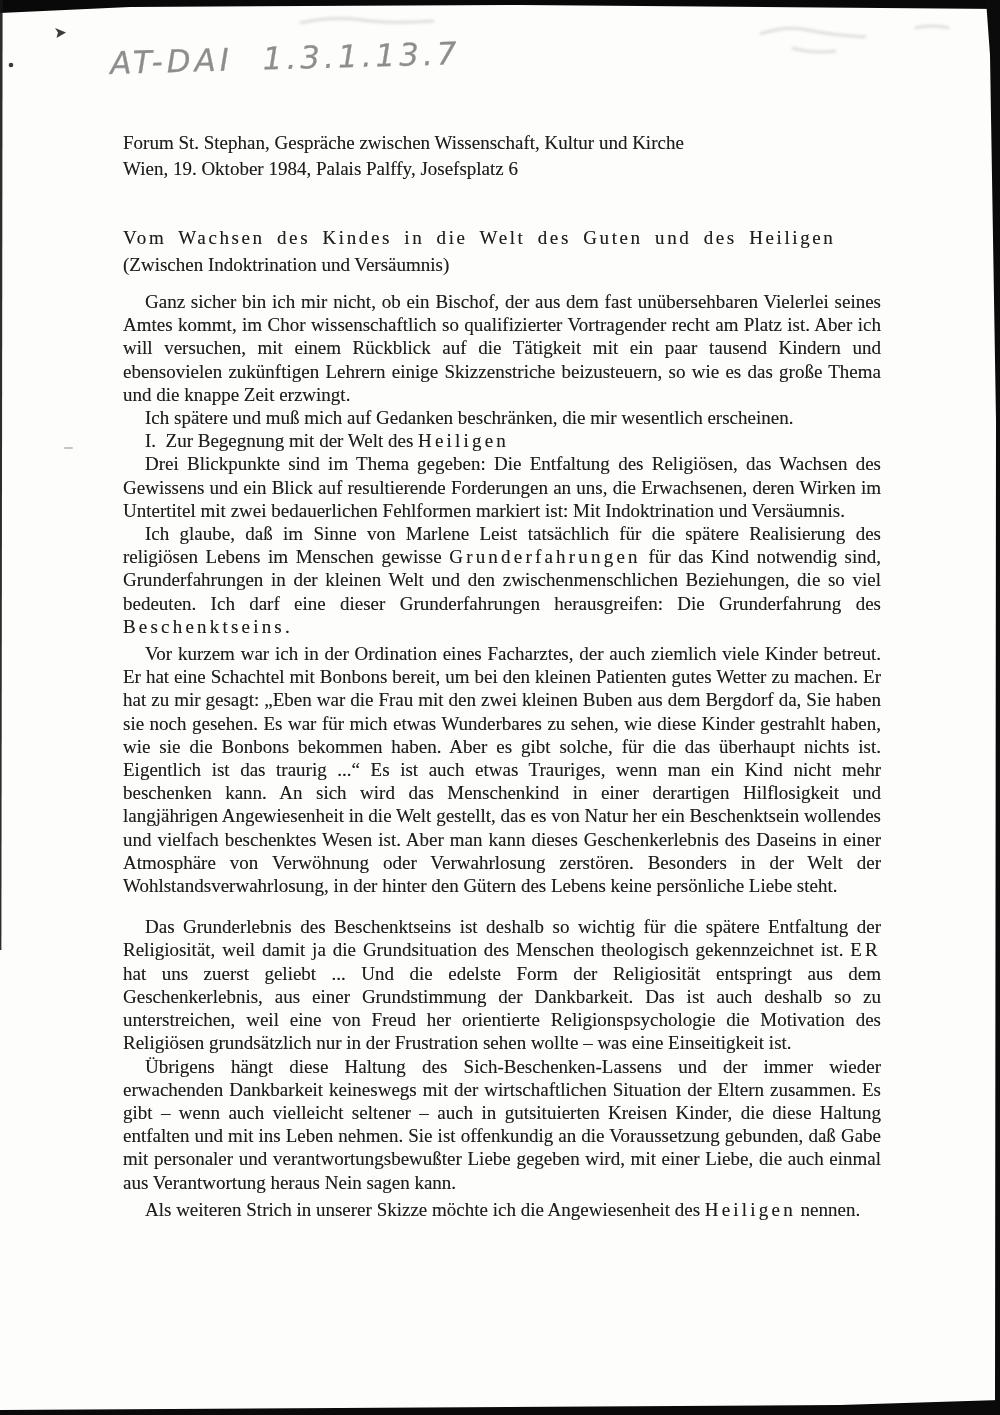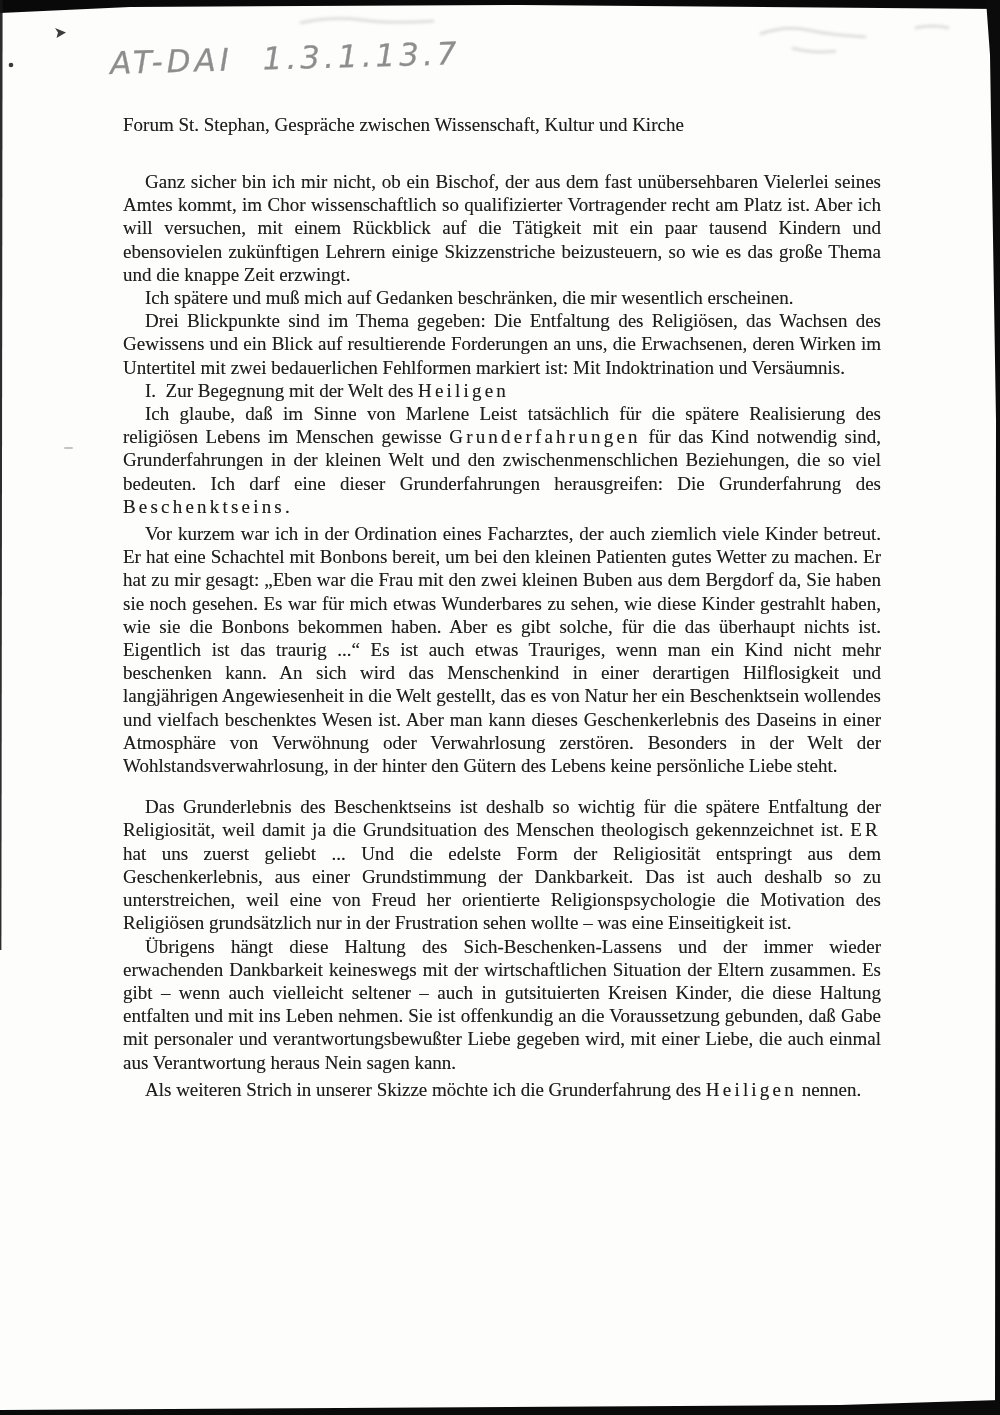--- a/index.html
+++ b/index.html
@@ -32,21 +32,21 @@
     letter-spacing: 4px;
     word-spacing: 16px;
     color: #8d8d8d;
     transform: rotate(-1.6deg);
     white-space: nowrap;
     -webkit-text-stroke: 0.3px #9a9a9a;
   }
   .content {
     position: absolute;
     left: 123px;
-    top: 112px;
+    top: 130px;
     width: 758px;
     font-size: 19px;
     line-height: 23.2px;
     text-shadow: 0 0 0.5px rgba(20,20,20,0.45);
   }
   .doc-header div {
     line-height: 26px;
   }
   .doc-title {
     margin-top: 42px;
@@ -58,21 +58,21 @@
     white-space: nowrap;
   }
   .title-sub {
     line-height: 27px;
   }
   p.para {
     margin: 0;
     text-align: justify;
     text-indent: 22px;
   }
-  p.first-para   { margin-top: 32px; }
+  p.first-para   { margin-top: 12px; }
   .section-heading {
     margin: 9px 0 4px 0;
     text-align: left;
     text-indent: 0;
   }
   p.gap-before   { margin-top: 4px; }
   p.small-gap    { margin-top: 18px; }
   .sp {
     letter-spacing: 3.2px;
   }
@@ -112,35 +112,40 @@
   </svg>
 
   <div class="handwriting">AT-DAI 1.3.1.13.7</div>
 
   <div class="pencil-dash"></div>
 
   <div class="content">
 
     <div class="doc-header">
       <div>Forum St. Stephan, Gespräche zwischen Wissenschaft, Kultur und Kirche</div>
+      <div>Wien, 19. Oktober 1984, Palais Palffy, Josefsplatz 6</div>
     </div>
 
+    <div class="doc-title">
+      <div class="title-main">Vom Wachsen des Kindes in die Welt des Guten und des Heiligen</div>
+      <div class="title-sub">(Zwischen Indoktrination und Versäumnis)</div>
+    </div>
 
     <p class="para first-para">Ganz sicher bin ich mir nicht, ob ein Bischof, der aus dem fast unübersehbaren Vielerlei seines Amtes kommt, im Chor wissenschaftlich so qualifizierter Vortragender recht am Platz ist. Aber ich will versuchen, mit einem Rückblick auf die Tätigkeit mit ein paar tausend Kindern und ebensovielen zukünftigen Lehrern einige Skizzenstriche beizusteuern, so wie es das große Thema und die knappe Zeit erzwingt.</p>
 
     <p class="para">Ich spätere und muß mich auf Gedanken beschränken, die mir wesentlich erscheinen.</p>
 
+    <p class="para section-heading"><span>I.&nbsp; Zur Begegnung mit der Welt des </span><span class="sp">Heiligen</span></p>
+
     <p class="para">Drei Blickpunkte sind im Thema gegeben: Die Entfaltung des Religiösen, das Wachsen des Gewissens und ein Blick auf resultierende Forderungen an uns, die Erwachsenen, deren Wirken im Untertitel mit zwei bedauerlichen Fehlformen markiert ist: Mit Indoktrination und Versäumnis.</p>
-
-    <p class="para section-heading"><span>I.&nbsp; Zur Begegnung mit der Welt des </span><span class="sp">Heiligen</span></p>
 
     <p class="para"><span>Ich glaube, daß im Sinne von Marlene Leist tatsächlich für die spätere Realisierung des religiösen Lebens im Menschen gewisse </span><span class="sp">Grunderfahrungen</span><span> für das Kind notwendig sind, Grunderfahrungen in der kleinen Welt und den zwischenmenschlichen Beziehungen, die so viel bedeuten. Ich darf eine dieser Grunderfahrungen herausgreifen: Die Grunderfahrung des </span><span class="sp">Beschenktseins</span><span>.</span></p>
 
     <p class="para gap-before">Vor kurzem war ich in der Ordination eines Facharztes, der auch ziemlich viele Kinder betreut. Er hat eine Schachtel mit Bonbons bereit, um bei den kleinen Patienten gutes Wetter zu machen. Er hat zu mir gesagt: „Eben war die Frau mit den zwei kleinen Buben aus dem Bergdorf da, Sie haben sie noch gesehen. Es war für mich etwas Wunderbares zu sehen, wie diese Kinder gestrahlt haben, wie sie die Bonbons bekommen haben. Aber es gibt solche, für die das überhaupt nichts ist. Eigentlich ist das traurig ...“ Es ist auch etwas Trauriges, wenn man ein Kind nicht mehr beschenken kann. An sich wird das Menschenkind in einer derartigen Hilflosigkeit und langjährigen Angewiesenheit in die Welt gestellt, das es von Natur her ein Beschenktsein wollendes und vielfach beschenktes Wesen ist. Aber man kann dieses Geschenkerlebnis des Daseins in einer Atmosphäre von Verwöhnung oder Verwahrlosung zerstören. Besonders in der Welt der Wohlstandsverwahrlosung, in der hinter den Gütern des Lebens keine persönliche Liebe steht.</p>
 
     <p class="para small-gap"><span>Das Grunderlebnis des Beschenktseins ist deshalb so wichtig für die spätere Entfaltung der Religiosität, weil damit ja die Grundsituation des Menschen theologisch gekennzeichnet ist. </span><span class="sp">ER</span><span> hat uns zuerst geliebt ... Und die edelste Form der Religiosität entspringt aus dem Geschenkerlebnis, aus einer Grundstimmung der Dankbarkeit. Das ist auch deshalb so zu unterstreichen, weil eine von Freud her orientierte Religionspsychologie die Motivation des Religiösen grundsätzlich nur in der Frustration sehen wollte – was eine Einseitigkeit ist.</span></p>
 
     <p class="para">Übrigens hängt diese Haltung des Sich-Beschenken-Lassens und der immer wieder erwachenden Dankbarkeit keineswegs mit der wirtschaftlichen Situation der Eltern zusammen. Es gibt – wenn auch vielleicht seltener – auch in gutsituierten Kreisen Kinder, die diese Haltung entfalten und mit ins Leben nehmen. Sie ist offenkundig an die Voraussetzung gebunden, daß Gabe mit personaler und verantwortungsbewußter Liebe gegeben wird, mit einer Liebe, die auch einmal aus Verantwortung heraus Nein sagen kann.</p>
 
-    <p class="para gap-before"><span>Als weiteren Strich in unserer Skizze möchte ich die Grunderfahrung des </span><span class="sp">Heiligen</span><span> nennen.</span></p>
+    <p class="para gap-before"><span>Als weiteren Strich in unserer Skizze möchte ich die Angewiesenheit des </span><span class="sp">Heiligen</span><span> nennen.</span></p>
 
   </div>
 </div>
 
 </body></html>

